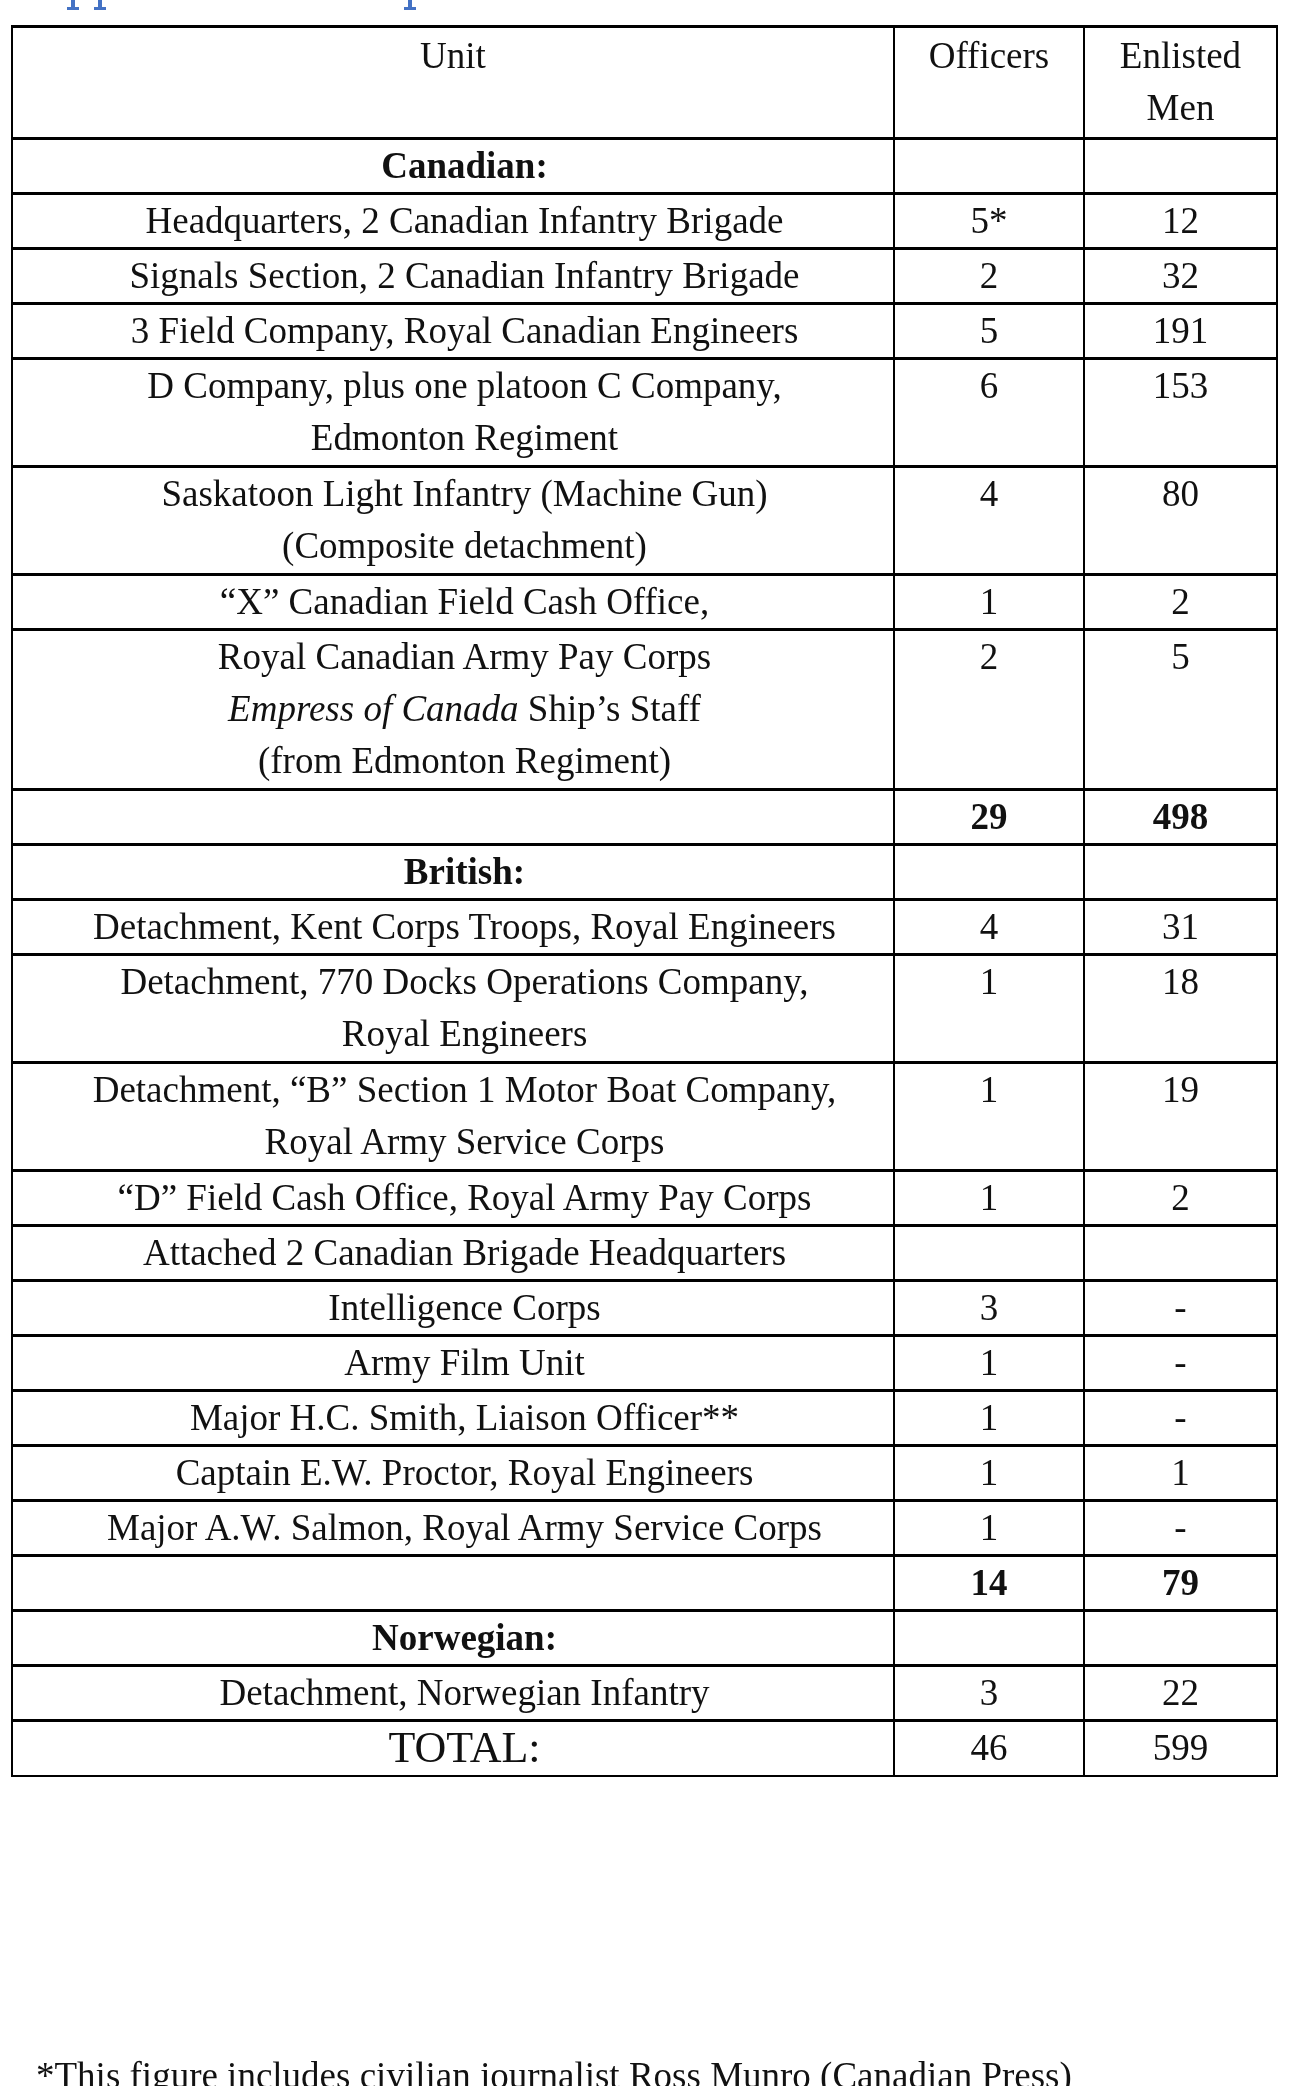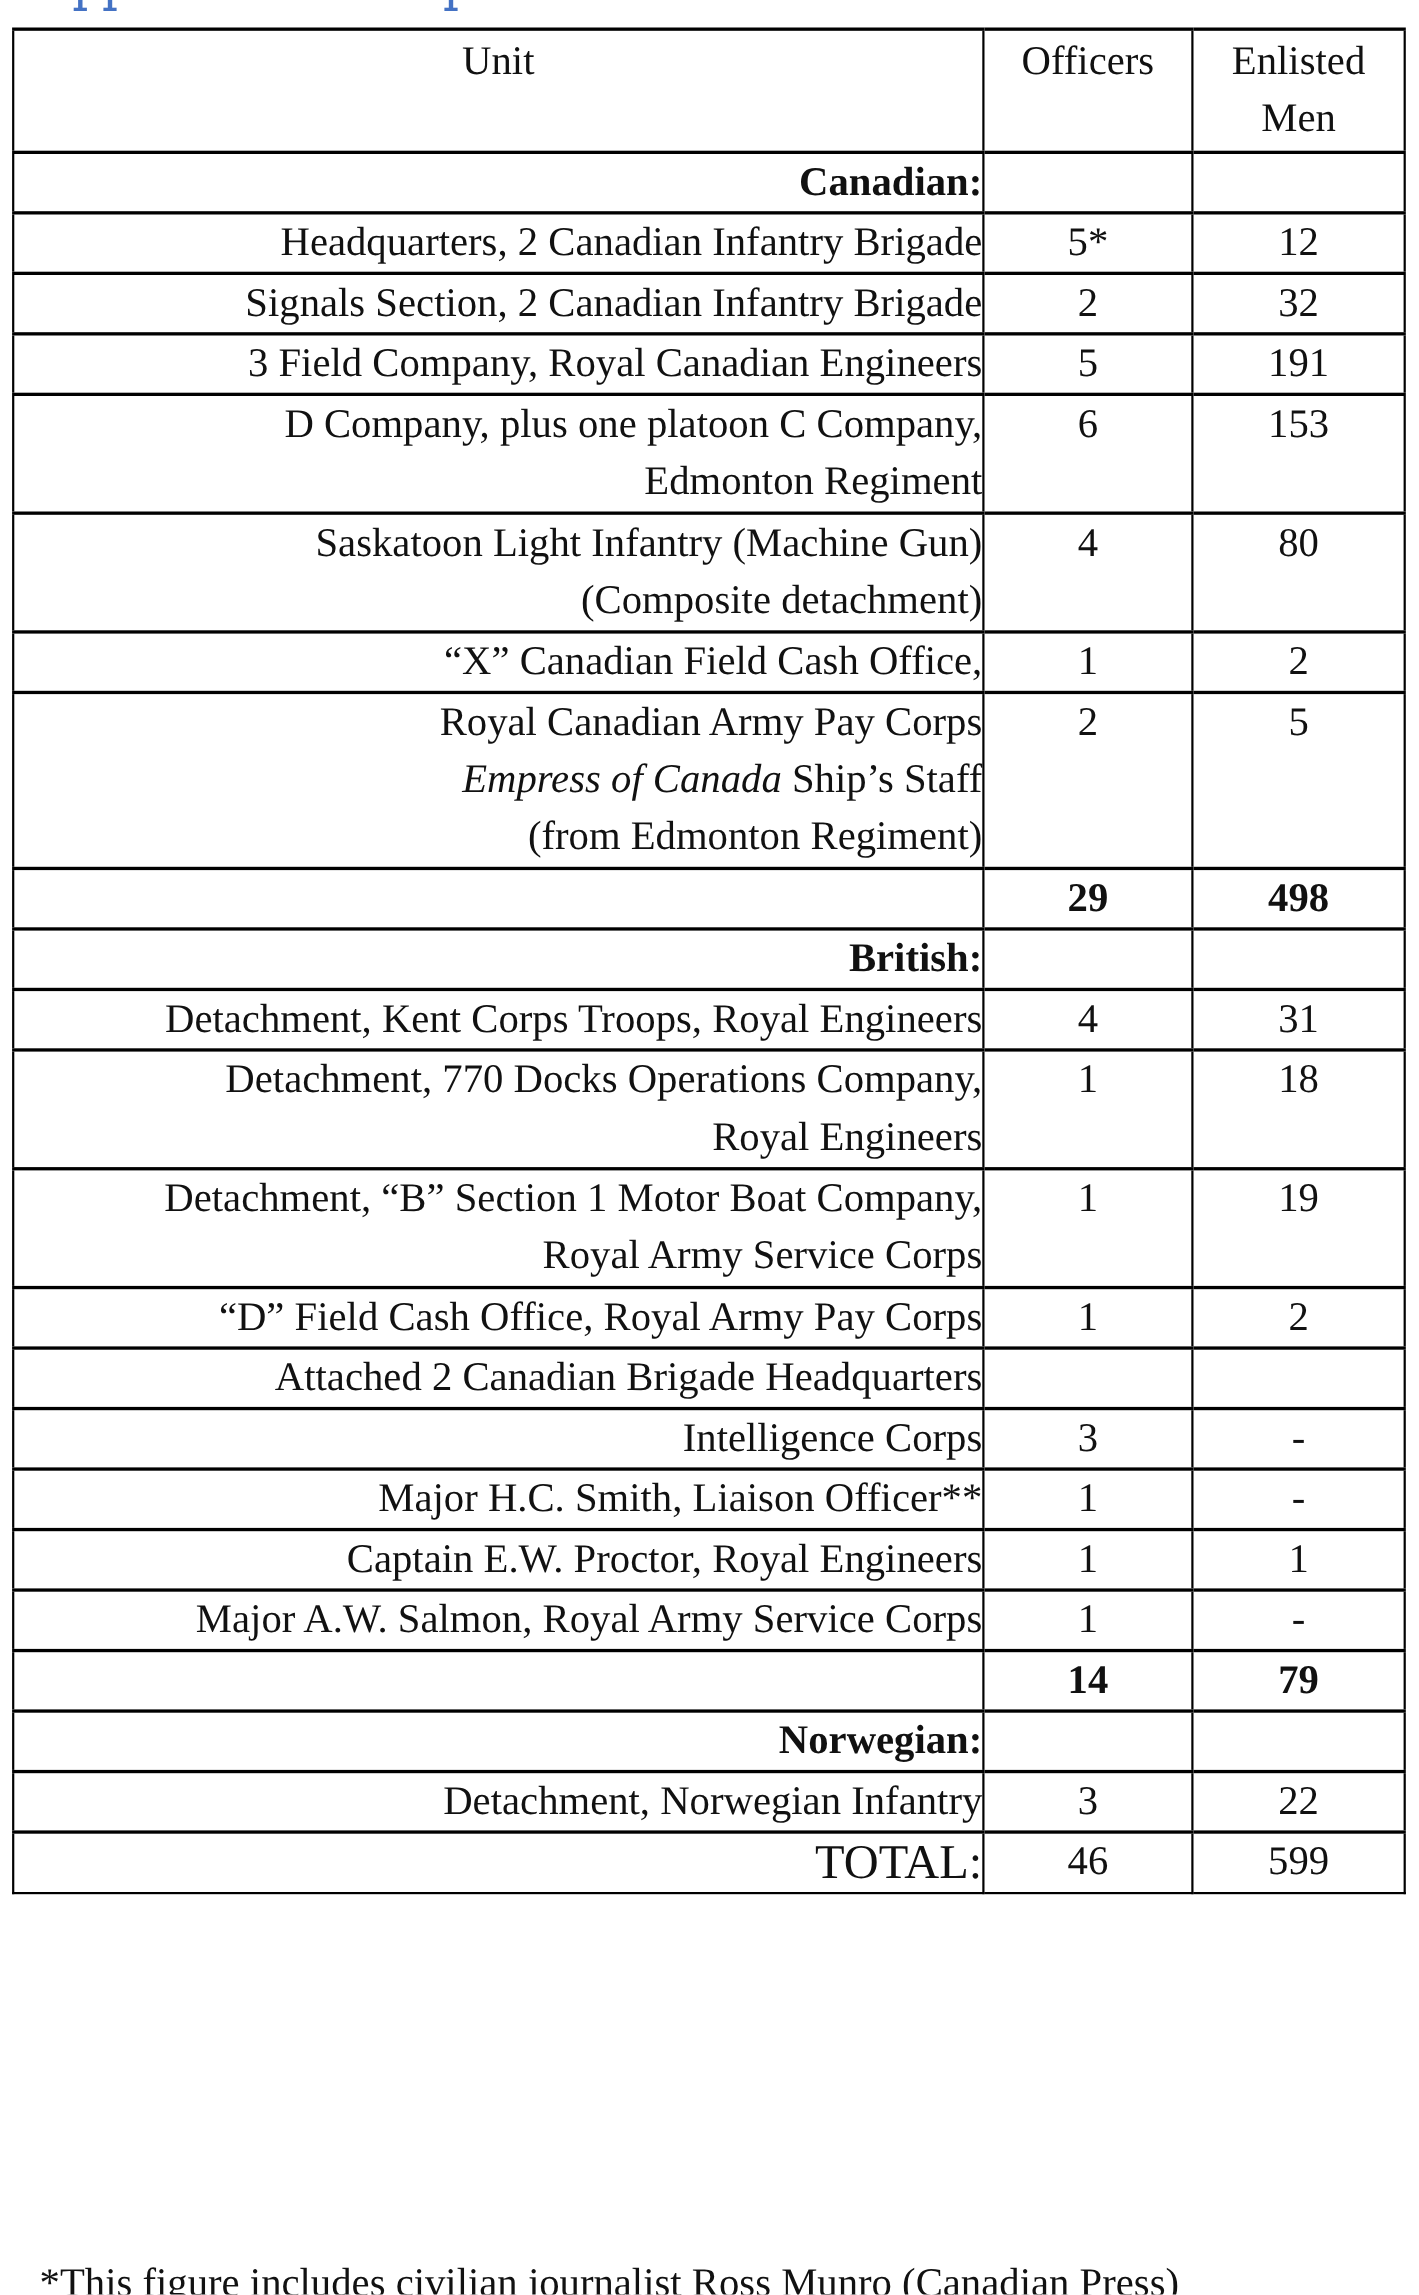--- a/index.html
+++ b/index.html
@@ -13,21 +13,21 @@
   table.roster col.c-unit { width: 882px; }
   table.roster col.c-off { width: 190px; }
   table.roster col.c-enl { width: 193px; }
   table.roster td, table.roster th {
     border-left: 2px solid #000; border-right: 2px solid #000;
     border-top: 3px solid #000; border-bottom: 3px solid #000;
     padding: 0; vertical-align: top; font-size: 37px; line-height: 52px;
     font-weight: normal;
   }
   table.roster th { text-align: center; padding-top: 2px; }
-  table.roster td.unit { padding-left: 23px; text-align: right; white-space: pre-line; }
+  table.roster td.unit { padding-left: 23px; text-align: center; white-space: pre-line; }
   table.roster td.num { text-align: center; }
   tr.hdr { height: 112px; }
   tr.l1 { height: 55px; }
   tr.l2 { height: 108px; padding-left: 32px; }
   tr.l3 { height: 160px; }
   tr.l1 td, tr.l2 td, tr.l3 td { padding-top: 0; }
   .group td.unit { font-weight: bold; }
   .subtotal td.num { font-weight: bold; }
   .total td.unit { font-weight: normal; font-size: 44px; }
   tr.total td { border-bottom: 2px solid #000; }
@@ -138,20 +138,25 @@
       <td class="unit">Attached 2 Canadian Brigade Headquarters</td>
       <td class="num"></td>
       <td class="num"></td>
     </tr>
     <tr class="l1">
       <td class="unit">Intelligence Corps</td>
       <td class="num">3</td>
       <td class="num">-</td>
     </tr>
     <tr class="l1">
+      <td class="unit">Army Film Unit</td>
+      <td class="num">1</td>
+      <td class="num">-</td>
+    </tr>
+    <tr class="l1">
       <td class="unit">Major H.C. Smith, Liaison Officer**</td>
       <td class="num">1</td>
       <td class="num">-</td>
     </tr>
     <tr class="l1">
       <td class="unit">Captain E.W. Proctor, Royal Engineers</td>
       <td class="num">1</td>
       <td class="num">1</td>
     </tr>
     <tr class="l1">

